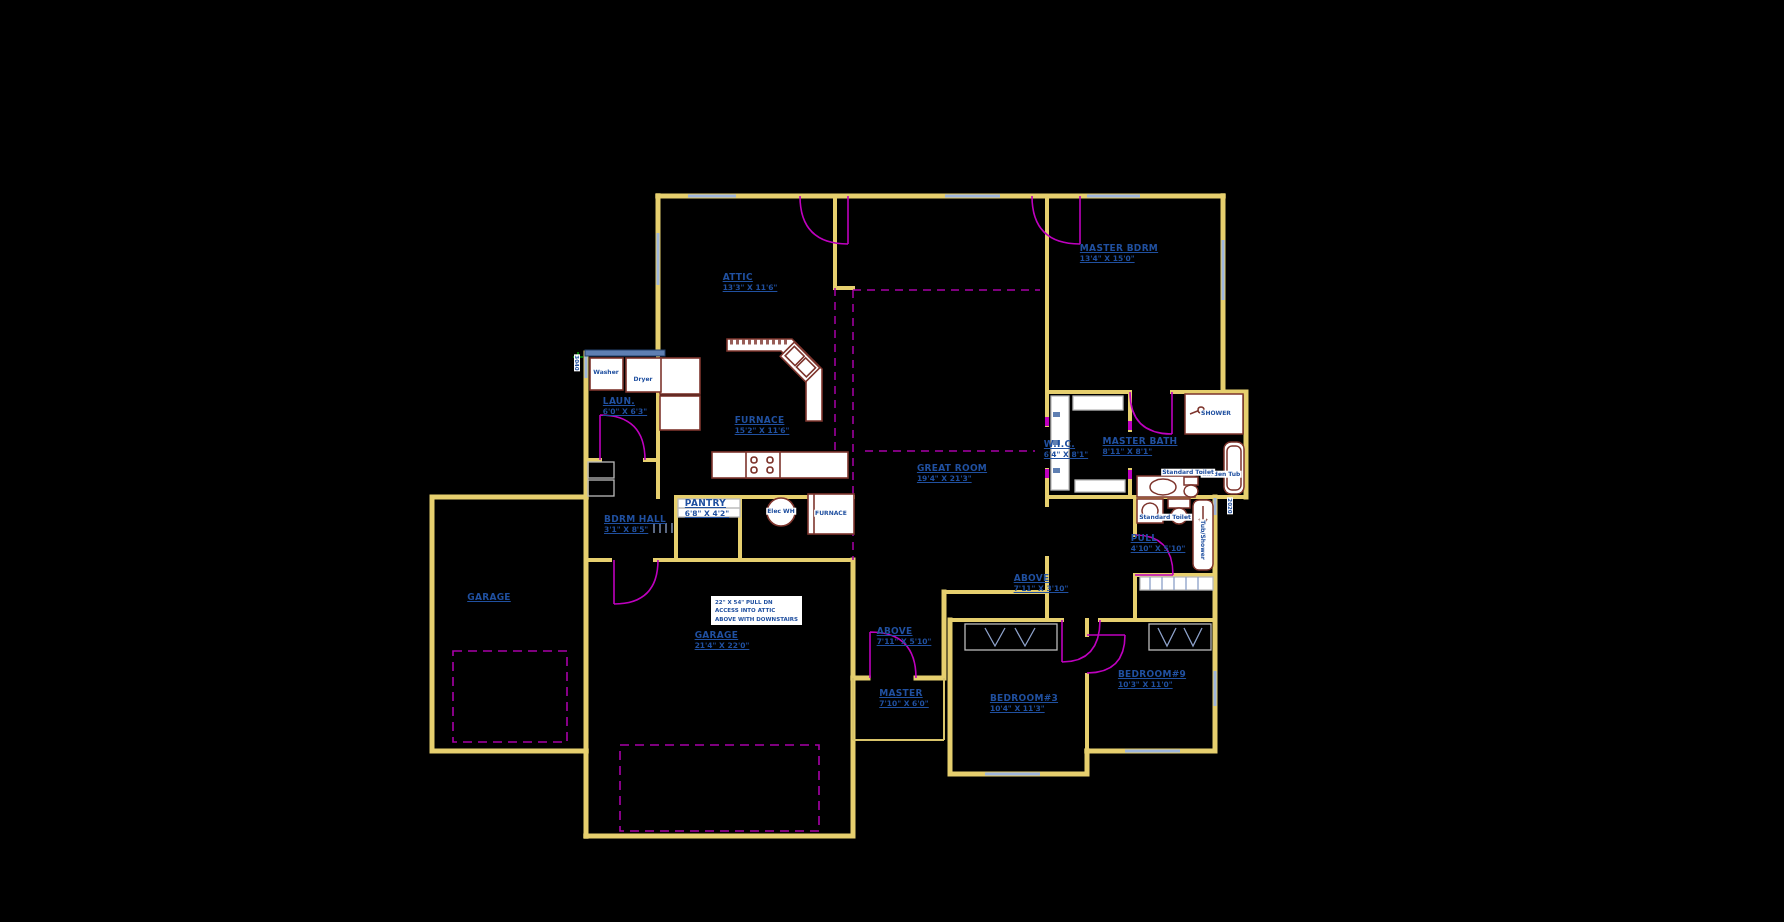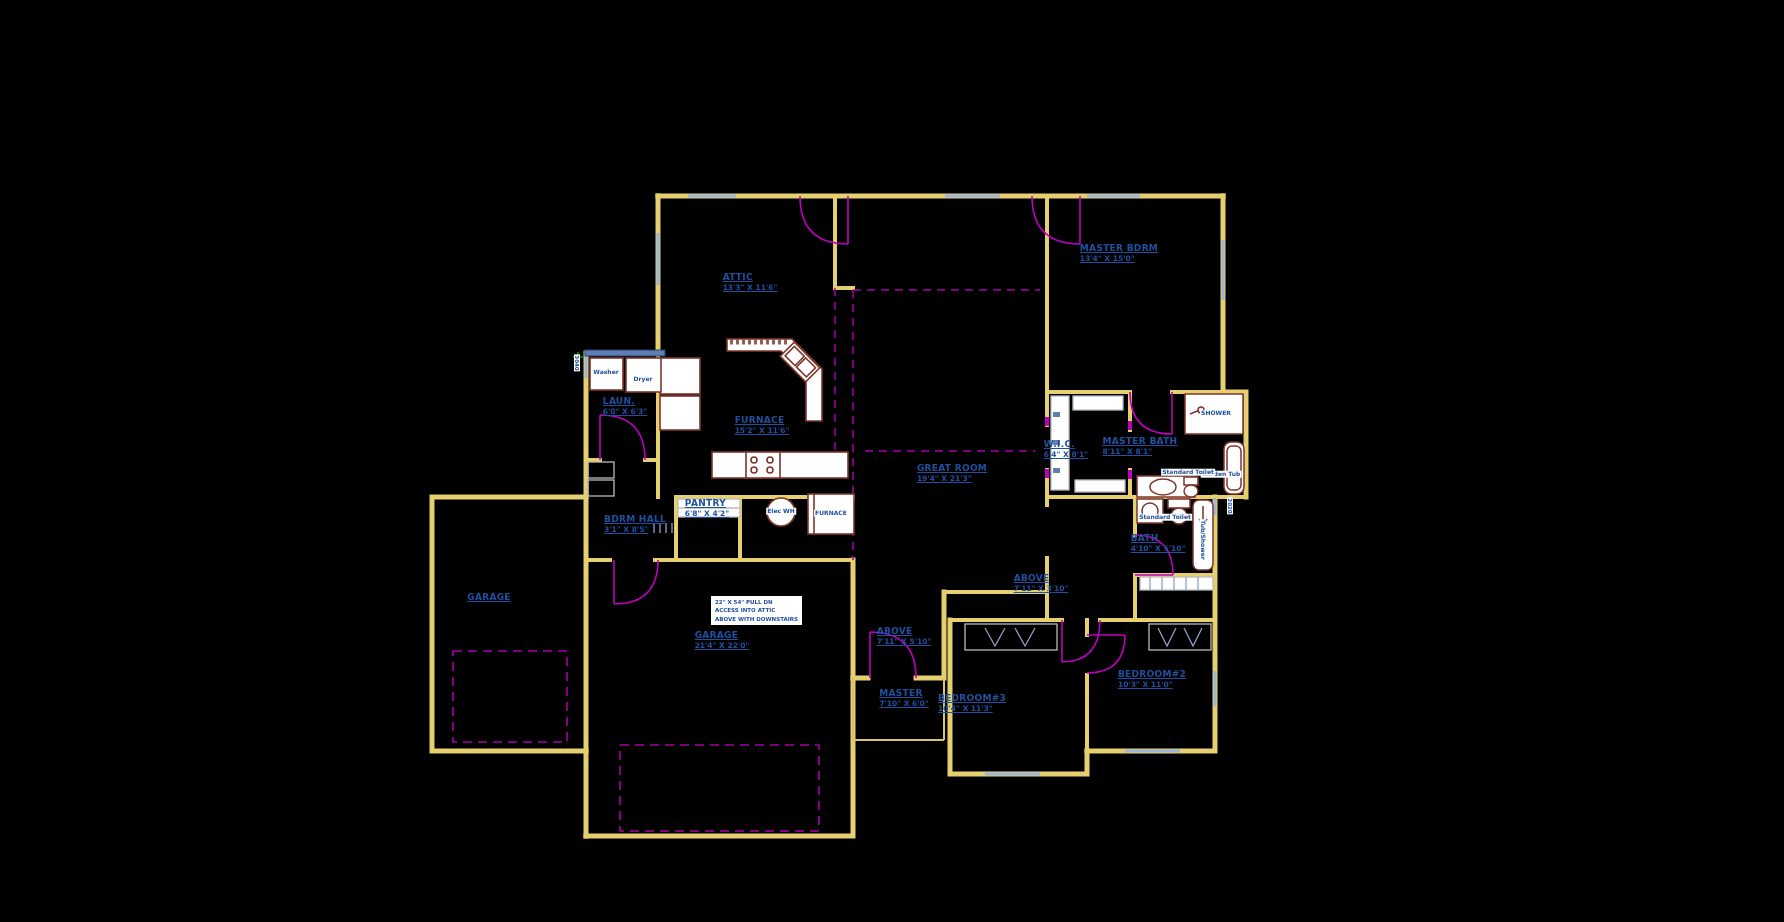--- a/index.html
+++ b/index.html
@@ -217,29 +217,29 @@
   </div>
   <div class="lbl" style="left:904px;top:688px">
     <div class="nm">MASTER</div>
     <div class="dm">7'10" X 6'0"</div>
   </div>
   <div class="lbl" style="left:1041px;top:573px">
     <div class="nm">ABOVE</div>
     <div class="dm">7'11" X 3'10"</div>
   </div>
   <div class="lbl" style="left:1158px;top:533px">
-    <div class="nm">BATH</div>
+    <div class="nm">PULL</div>
     <div class="dm">4'10" X 5'10"</div>
   </div>
-  <div class="lbl" style="left:972px;top:693px">
+  <div class="lbl" style="left:1024px;top:693px">
     <div class="nm">BEDROOM#3</div>
     <div class="dm">10'4" X 11'3"</div>
   </div>
   <div class="lbl" style="left:1152px;top:669px">
-    <div class="nm">BEDROOM#2</div>
+    <div class="nm">BEDROOM#9</div>
     <div class="dm">10'3" X 11'0"</div>
   </div>
 
   <div class="fx" style="left:606px;top:372px">Washer</div>
   <div class="fx" style="left:643px;top:379px">Dryer</div>
   <div class="fx" style="left:781px;top:511px">Elec WH</div>
   <div class="fx" style="left:831px;top:513px">FURNACE</div>
   <div class="fx" style="left:1216px;top:413px">SHOWER</div>
   <div class="fx" style="left:1221px;top:474px">Garden Tub</div>
   <div class="fx" style="left:1188px;top:472px">Standard Toilet</div>

